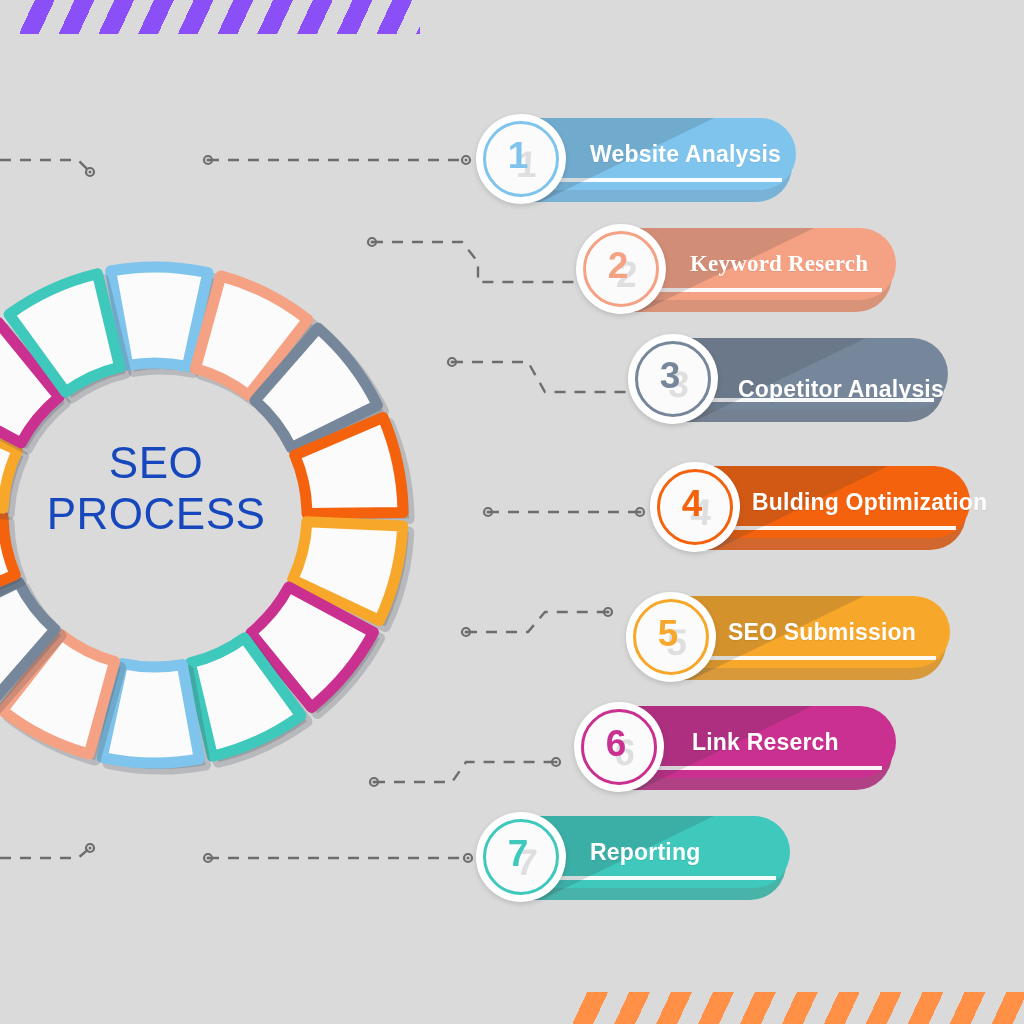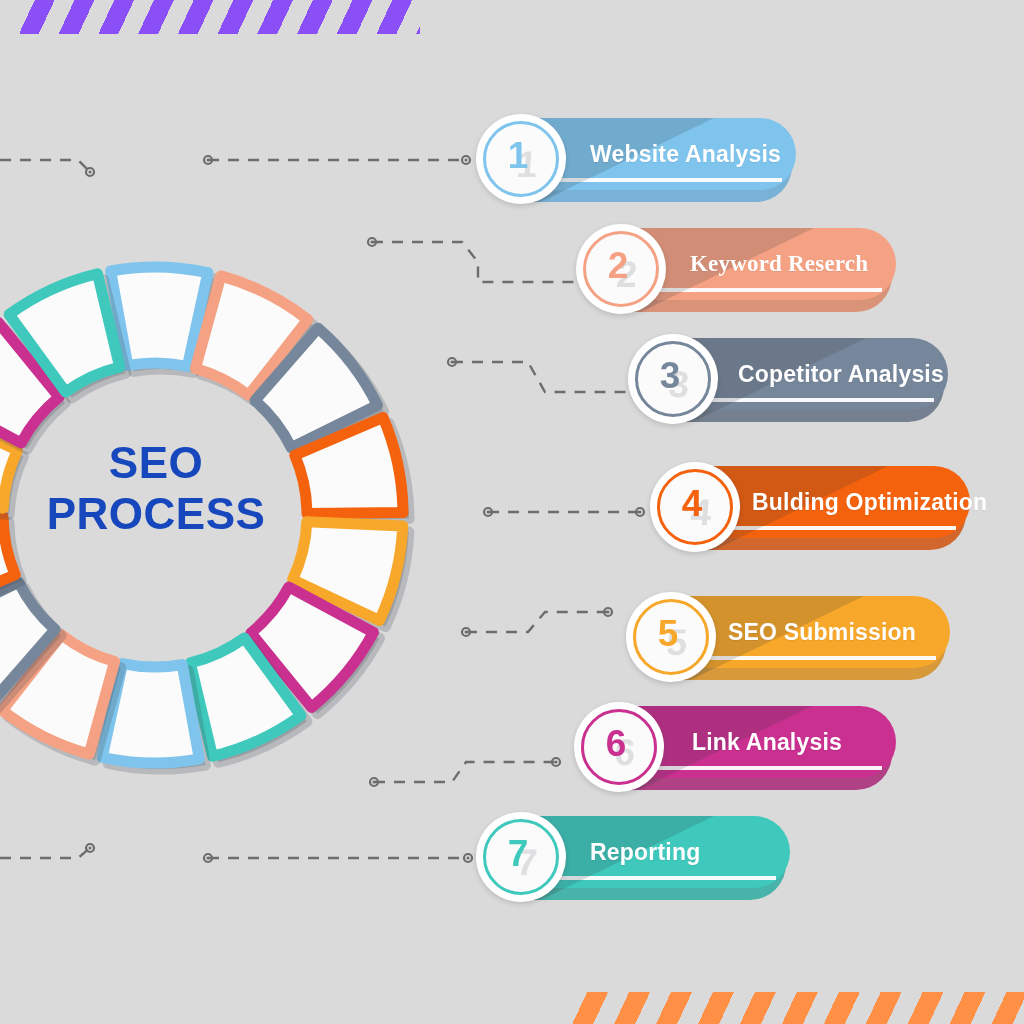--- a/index.html
+++ b/index.html
@@ -23,21 +23,21 @@
   }
   #stripe-bottom .stripe-inner{
     background:repeating-linear-gradient(115deg,
       #ff9045 0px,#ff9045 19px,
       rgba(0,0,0,0) 19px,rgba(0,0,0,0) 38px);
   }
 
   .center-title{
     position:absolute;left:0;top:438px;width:312px;
     text-align:center;color:#1747bd;
-    font-weight:bold;font-size:44px;line-height:1.15;
+    font-weight:normal;font-size:44px;line-height:1.15;
     letter-spacing:0.5px;
   }
   .center-title div{white-space:nowrap;}
 
   .step{position:absolute;height:84px;}
   .step-bar{
     position:absolute;left:0;top:0;height:72px;width:100%;
     border-radius:36px;
   }
   .step-base{
@@ -232,21 +232,21 @@
           <div class="step-num" style="color: rgb(245, 161, 131);">2</div>
         </div>
       </div>
       <div class="step" style="left: 630px; top: 338px; width: 318px;">
         <div class="step-base" style="background: rgb(94, 109, 127);"></div>
         <div class="step-bar" style="background: rgb(119, 135, 155);"></div>
         <div class="step-sep"></div>
         <div class="step-shadow">
           <i></i>
         </div>
-        <div class="step-label" style="left: 108px;">Copetitor Analysis</div>
+        <div class="step-label" style="left: 108px; margin-top: 15px;">Copetitor Analysis</div>
         <div class="step-circle">
           <div class="step-ring" style="border-color: rgb(119, 135, 155);"></div>
           <div class="step-numshadow">3</div>
           <div class="step-num" style="color: rgb(119, 135, 155);">3</div>
         </div>
       </div>
       <div class="step" style="left: 652px; top: 466px; width: 318px;">
         <div class="step-base" style="background: rgb(207, 77, 6);"></div>
         <div class="step-bar" style="background: rgb(244, 98, 13);"></div>
         <div class="step-sep"></div>
@@ -274,21 +274,21 @@
           <div class="step-num" style="color: rgb(247, 167, 42);">5</div>
         </div>
       </div>
       <div class="step" style="left: 576px; top: 706px; width: 320px;">
         <div class="step-base" style="background: rgb(166, 31, 114);"></div>
         <div class="step-bar" style="background: rgb(201, 48, 143);"></div>
         <div class="step-sep"></div>
         <div class="step-shadow">
           <i></i>
         </div>
-        <div class="step-label" style="left: 116px;">Link Analysis</div>
+        <div class="step-label" style="left: 116px;">Link Reserch</div>
         <div class="step-circle">
           <div class="step-ring" style="border-color: rgb(201, 48, 143);"></div>
           <div class="step-numshadow">6</div>
           <div class="step-num" style="color: rgb(201, 48, 143);">6</div>
         </div>
       </div>
       <div class="step" style="left: 478px; top: 816px; width: 312px;">
         <div class="step-base" style="background: rgb(39, 169, 158);"></div>
         <div class="step-bar" style="background: rgb(63, 200, 188);"></div>
         <div class="step-sep"></div>

